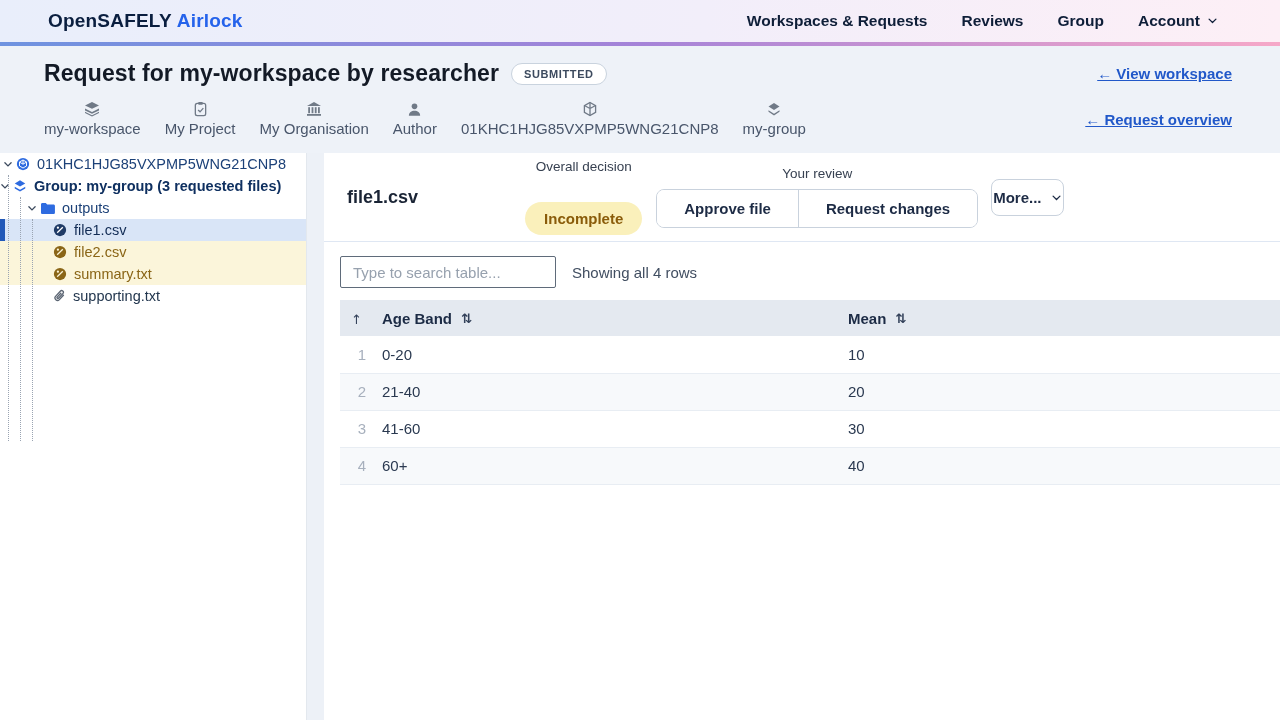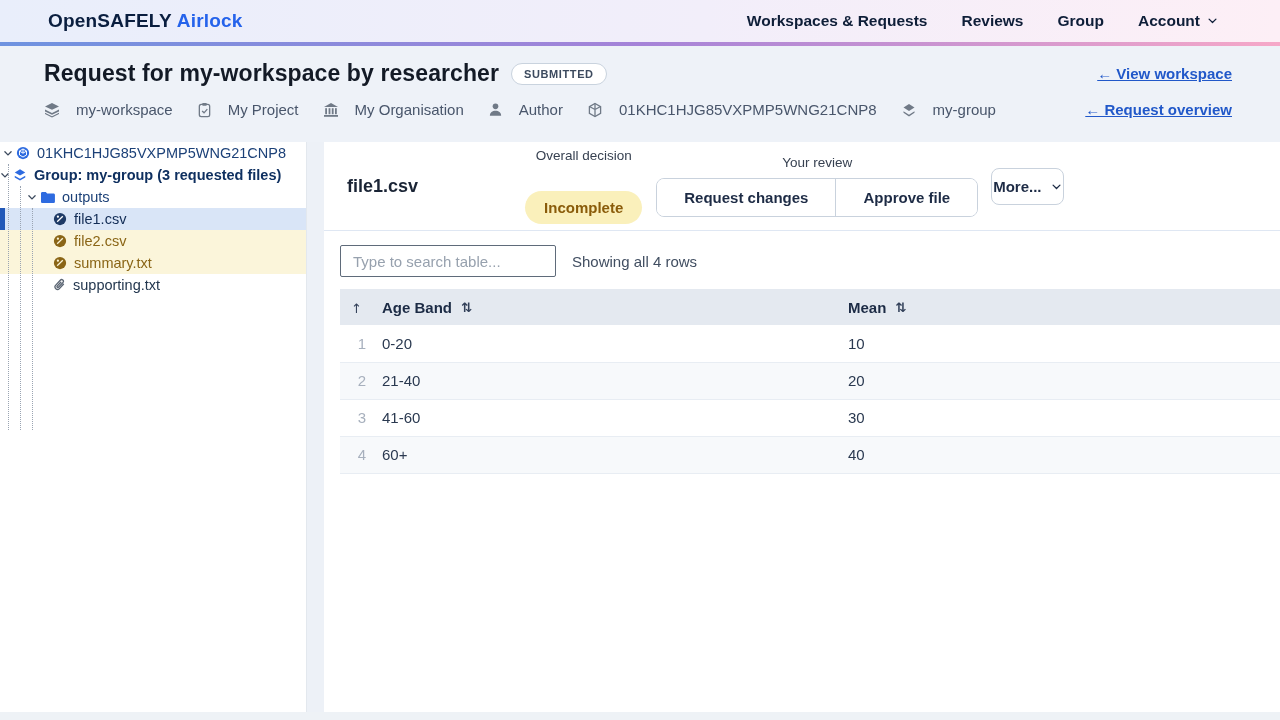--- a/index.html
+++ b/index.html
@@ -11,28 +11,28 @@
             padding:0 62px 0 48px; background:linear-gradient(90deg,#e9eefb 0%,#f2eefa 55%,#fdeff6 100%); }
   .brand { font-size:19px; font-weight:800; letter-spacing:.2px; cursor:pointer; }
   .brand .b1 { color:#0a1e3f; }
   .brand .b2 { color:#2563eb; margin-left:5px; }
   .topnav-items { display:flex; align-items:center; gap:34px; }
   .topnav-item { font-size:15.5px; font-weight:700; color:#0e1e38; cursor:pointer; display:flex; align-items:center; gap:7px; }
   .gradient-bar { height:4px; background:linear-gradient(90deg,#6e93e0 0%,#a583d8 50%,#f6a8c8 100%); }
   .chev { display:inline-block; }
 
   
-  .request-header { height:96px; background:#eef2f8; padding:14px 48px 0 44px; }
+  .request-header { height:107px; background:#eef2f8; padding:14px 48px 0 44px; }
   .rh-row1 { display:flex; align-items:center; }
   .page-title { font-size:23px; font-weight:700; color:#131a26; letter-spacing:.1px; }
   .status-badge { margin-left:12px; background:#ffffff; border:1px solid #c9d3de; color:#3c4a5e;
                   font-size:11px; font-weight:700; letter-spacing:.6px; padding:4px 12px; border-radius:11px; }
   .rh-link { margin-left:auto; color:#2158c9; font-size:15px; font-weight:700; text-decoration:underline; cursor:pointer; }
   .rh-row2 { display:flex; align-items:center; margin-top:14px; }
-  .meta-item { display:flex; align-items:center; gap:16px; margin-right:24px; font-size:15px; color:#49566b; }
+  .meta-item { display:flex; align-items:center; gap:3px; margin-right:24px; font-size:15px; color:#49566b;flex-direction:column; }
   .meta-item svg { flex:none; }
 
   
   .content { display:flex; height:570px; }
   .sidebar { width:307px; background:#ffffff; position:relative; flex:none; border-right:1px solid #e3e8ee; }
   .gutter { width:17px; background:#edf1f7; flex:none; }
   .main { flex:1; background:#ffffff; overflow:hidden; }
   .bottom-strip { height:10px; background:#eef2f6; }
 
   
@@ -259,22 +259,22 @@
       <span class="file-title">file1.csv</span>
 
       <div class="ctl-group decision-group">
         <span class="ctl-label">Overall decision</span>
         <span class="decision-badge">Incomplete</span>
       </div>
 
       <div class="ctl-group review-group">
         <span class="ctl-label">Your review</span>
         <div class="seg">
+          <button>Approve file</button>
           <button>Request changes</button>
-          <button>Approve file</button>
         </div>
       </div>
 
 
       <button class="btn-more">
         <span>More...</span>
         <span><svg width="11" height="11" viewBox="0 0 16 16">
               <path d="M3 6l5 5 5-5" stroke="#1d2b45" stroke-width="1.8" fill="none" stroke-linecap="round"></path>
             </svg></span>
       </button>

